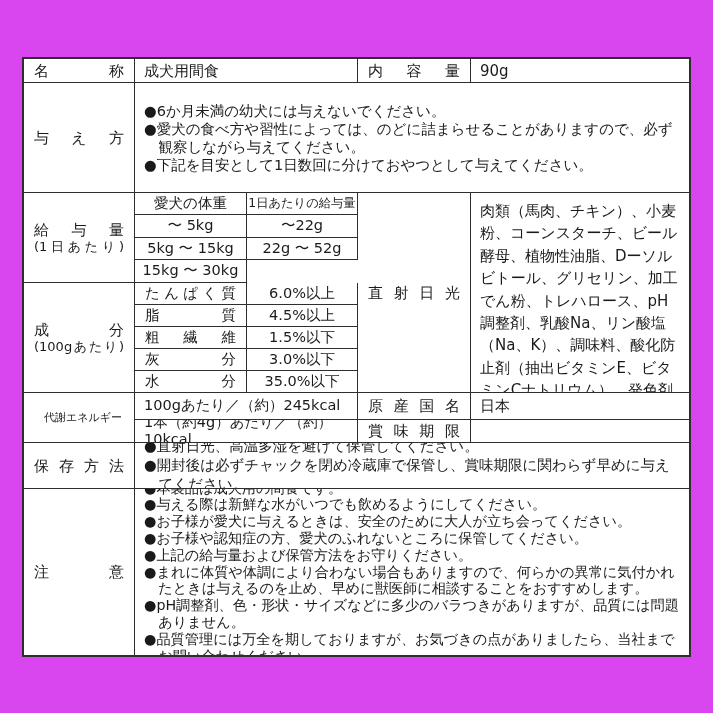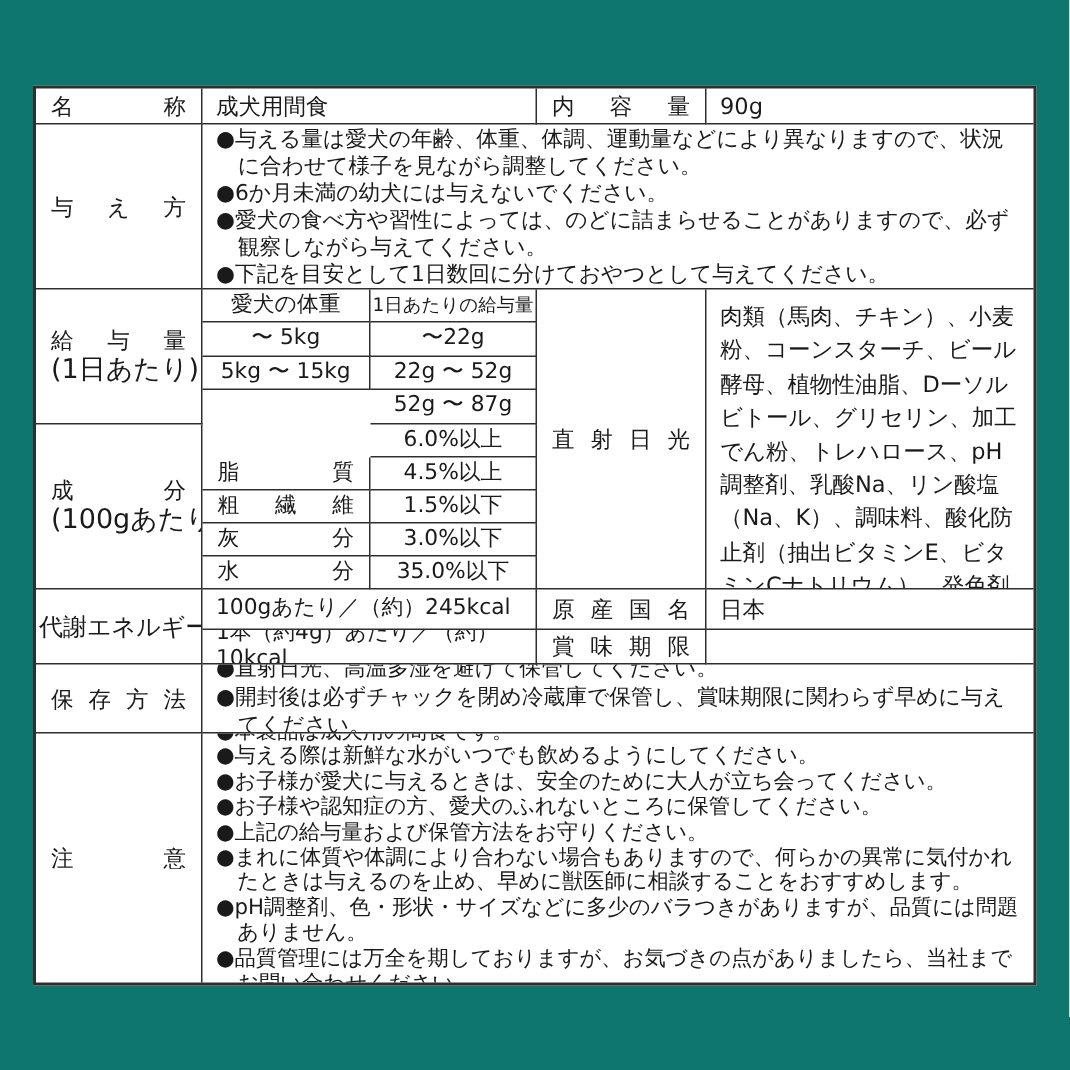--- a/index.html
+++ b/index.html
@@ -2,21 +2,21 @@
 <html><head>
 <meta charset="utf-8">
 <style>
   * { margin:0; padding:0; box-sizing:border-box; }
   html,body { width:713px; height:713px; background:#ffffff; }
   body {
     font-family:"DejaVu Sans","Liberation Sans",sans-serif;
     color:#1a1a1a;
     position:relative;
   }
-  .sheet { position:relative; width:713px; height:713px; background:#0f766e; }
+  .sheet { position:relative; width:713px; height:713px; background:#d946ef; }
 
   .tbl {
     position:absolute; left:22px; top:57px; width:669px; height:600px;
     border:2px solid #2e2e2e;
     display:grid;
     grid-template-columns:111px 112px 111px 113px 1fr;
     grid-template-rows:24px 110px 22px 23px 22px 23px 22px 22px 22px 22px 22px 27px 23px 46px 1fr;
     background:#ffffff;
   }
 
@@ -31,22 +31,22 @@
 
   
   .label-cell { flex-direction:column; justify-content:center; }
   .jline {
     width:100%; padding:0 10px;
     text-align:justify; text-align-last:justify;
     text-justify:inter-character;
     white-space:nowrap;
     font-size:15px;
   }
-  .jline.small { font-size:18px; }
-  .jline.tight { padding:0 2px; font-size:16px; }
+  .jline.small { font-size:13px; }
+  .jline.tight { padding:0 20px; font-size:11px; }
 
   .value-left  { justify-content:flex-start; padding:0 9px; }
   .value-center{ justify-content:center; }
   .fs14 { font-size:14.5px; }
   .fs12 { font-size:12.3px;align-items:center; }
 
   
   .bullets {
     flex-direction:column; align-items:stretch; justify-content:center;
     padding:2px 8px 2px 9px;
@@ -78,21 +78,20 @@
       <div class="jline">内容量</div>
     </div>
     <div class="cell value-left last-col" style="grid-area:1/5/2/6">
       <span>90g</span>
     </div>
 
     <div class="cell label-cell" style="grid-area:2/1/3/2">
       <div class="jline">与え方</div>
     </div>
     <div class="cell bullets feeding-b last-col" style="grid-area:2/2/3/6">
-      <div class="bullet">●与える量は愛犬の年齢、体重、体調、運動量などにより異なりますので、状況に合わせて様子を見ながら調整してください。</div>
       <div class="bullet">●6か月未満の幼犬には与えないでください。</div>
       <div class="bullet">●愛犬の食べ方や習性によっては、のどに詰まらせることがありますので、必ず観察しながら与えてください。</div>
       <div class="bullet">●下記を目安として1日数回に分けておやつとして与えてください。</div>
     </div>
 
     <div class="cell label-cell" style="grid-area:3/1/7/2">
       <div class="jline">給与量</div>
       <div class="jline small">(1日あたり)</div>
     </div>
 
@@ -107,29 +106,32 @@
     </div>
     <div class="cell value-center fs14" style="grid-area:4/3/5/4">
       <span>〜22g</span>
     </div>
     <div class="cell value-center fs14" style="grid-area:5/2/6/3">
       <span>5kg 〜 15kg</span>
     </div>
     <div class="cell value-center fs14" style="grid-area:5/3/6/4">
       <span>22g 〜 52g</span>
     </div>
-    <div class="cell value-center fs14" style="grid-area:6/3/7/4">
-      <span>52g 〜 87g</span>
+    <div class="cell value-center fs14" style="grid-area:6/2/7/3">
+      <span>15kg 〜 30kg</span>
     </div>
 
     <div class="cell label-cell" style="grid-area:7/1/12/2">
       <div class="jline">成分</div>
       <div class="jline small">(100gあたり)</div>
     </div>
 
+    <div class="cell label-cell" style="grid-area:7/2/8/3">
+      <div class="jline fs14">たんぱく質</div>
+    </div>
     <div class="cell value-center fs14" style="grid-area:7/3/8/4">
       <span>6.0%以上</span>
     </div>
     <div class="cell label-cell" style="grid-area:8/2/9/3">
       <div class="jline fs14">脂質</div>
     </div>
     <div class="cell value-center fs14" style="grid-area:8/3/9/4">
       <span>4.5%以上</span>
     </div>
     <div class="cell label-cell" style="grid-area:9/2/10/3">

